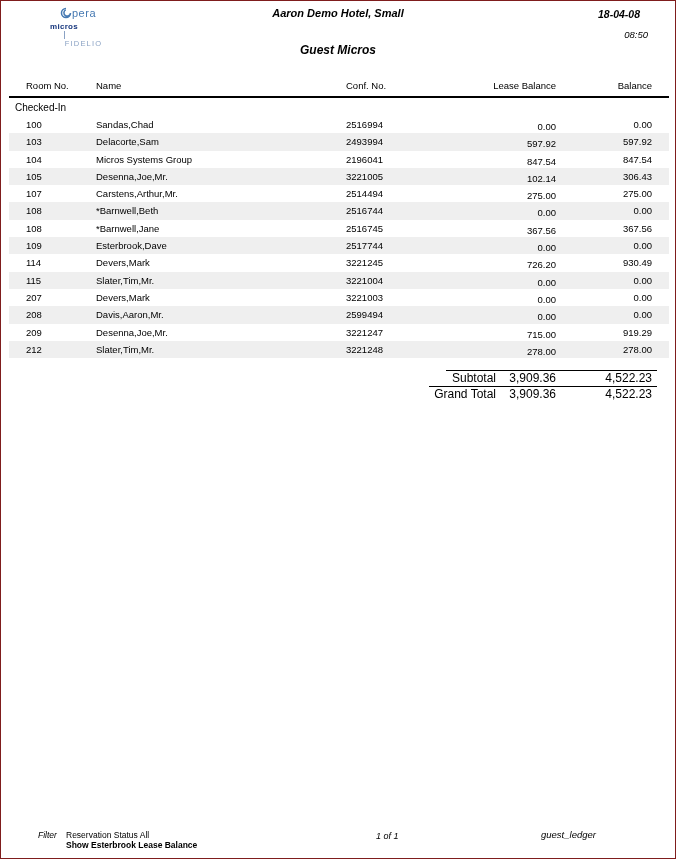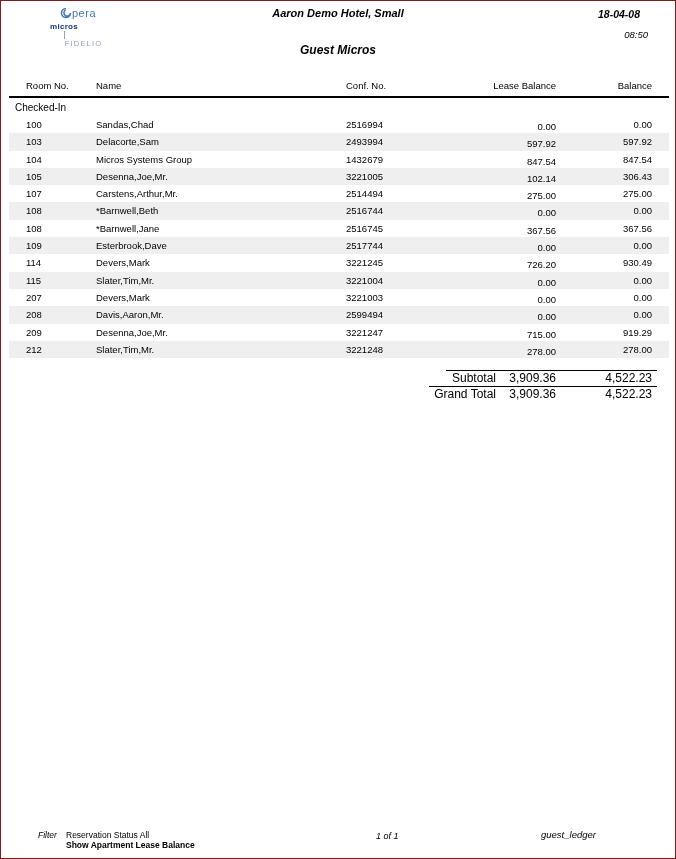--- a/index.html
+++ b/index.html
@@ -131,21 +131,21 @@
     <div class="c-room">103</div>
     <div class="c-name">Delacorte,Sam</div>
     <div class="c-conf">2493994</div>
     <div class="c-lease">597.92</div>
     <div class="c-bal">597.92</div>
   </div>
 
   <div class="grid-row row">
     <div class="c-room">104</div>
     <div class="c-name">Micros Systems Group</div>
-    <div class="c-conf">1432679</div>
+    <div class="c-conf">2196041</div>
     <div class="c-lease">847.54</div>
     <div class="c-bal">847.54</div>
   </div>
 
   <div class="grid-row row">
     <div class="c-room">105</div>
     <div class="c-name">Desenna,Joe,Mr.</div>
     <div class="c-conf">3221005</div>
     <div class="c-lease">102.14</div>
     <div class="c-bal">306.43</div>
@@ -243,18 +243,18 @@
     <div class="totals-grid">
       <div class="t-label">Grand Total</div>
       <div class="t-lease">3,909.36</div>
       <div class="t-bal">4,522.23</div>
     </div>
   </div>
 
   <div class="footer-filter-label">Filter</div>
   <div class="footer-filter">
     <div class="line1">Reservation Status All</div>
-    <div class="line2">Show Apartment Lease Balance</div>
+    <div class="line2">Show Esterbrook Lease Balance</div>
   </div>
   <div class="footer-page">1 of 1</div>
   <div class="footer-report">guest_ledger</div>
 
 </div>
 
 </body></html>

